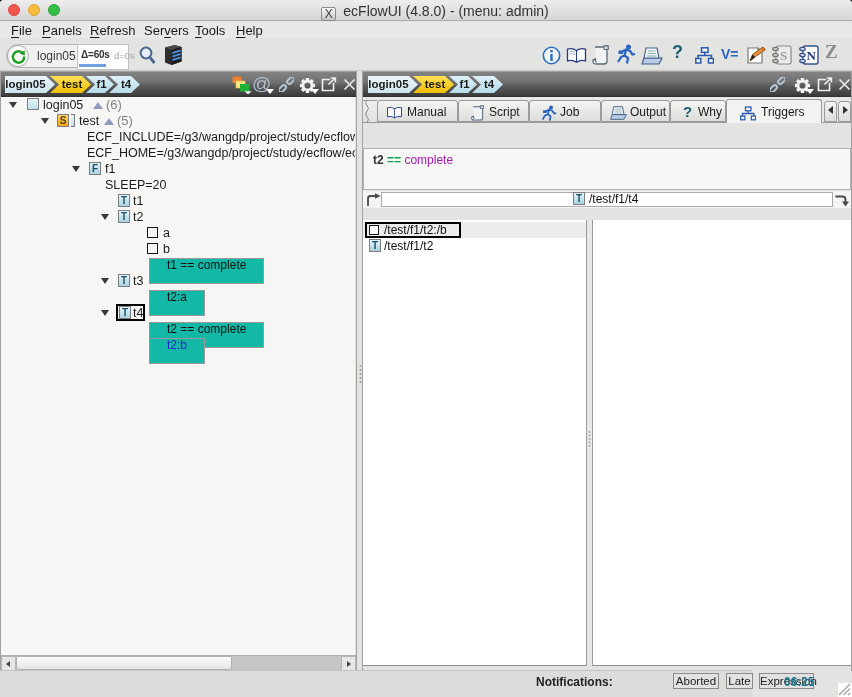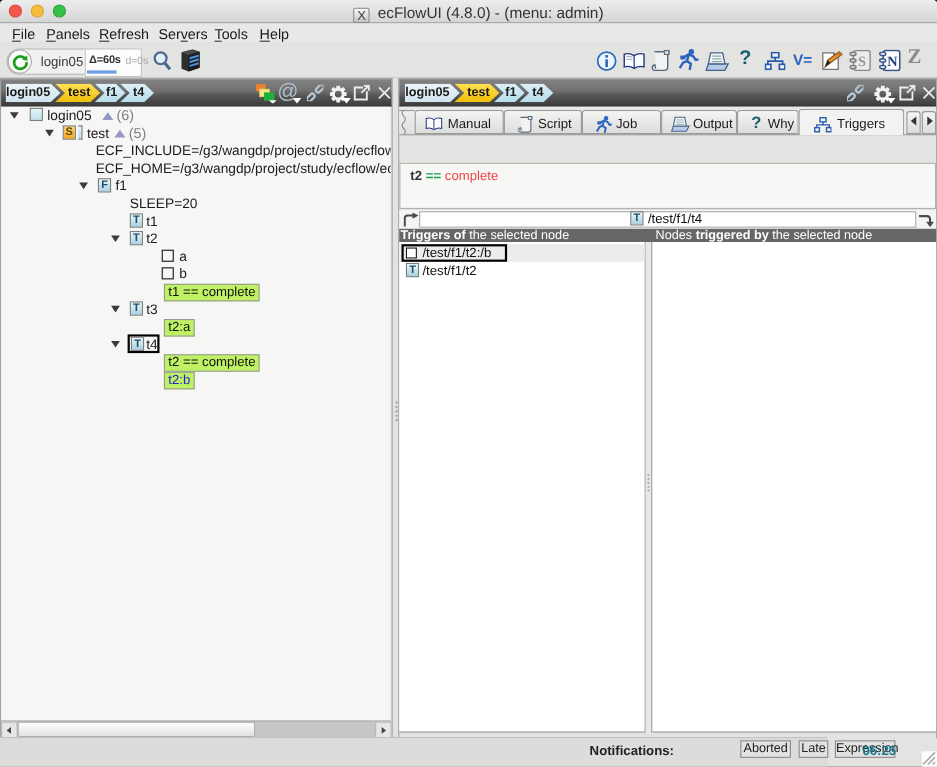--- a/index.html
+++ b/index.html
@@ -57,22 +57,22 @@
 .badge { position:absolute; width:12px; height:13px; border:1px solid #7d7d7d;
   background:linear-gradient(#e8f6fa,#a9d2e2); font-size:10px; font-weight:bold; color:#1d4f66;
   text-align:center; line-height:12px; top:1px; }
 .sbadge { background:linear-gradient(#fcd36a,#f0a81c); color:#5d4508; }
 .sq { position:absolute; width:12px; height:12px; border:1px solid #7d7d7d;
   background:linear-gradient(#e6f4f9,#bedfeb); top:1px; }
 .cnt { color:#828282; font-size:13px; }
 .upar { width:0; height:0; border-left:5px solid transparent; border-right:5px solid transparent; border-bottom:7px solid #9598c0; }
 .chk { position:absolute; width:11px; height:11px; border:1.5px solid #161616;
   background:#f6f6f5; top:2px; }
-.tlabel { position:absolute; height:16px; line-height:13px; background:#bef264;
-  border:1px solid #999; padding:0 3px; font-size:12px; color:#111; top:1px; white-space:nowrap; }
+.tlabel { position:absolute; height:26px; line-height:13px; background:#14b8a6;
+  border:1px solid #999; padding:0 17px; font-size:12px; color:#111; top:1px; white-space:nowrap; }
 
 .crumb { position:absolute; top:4px; height:17px; font-size:11.5px; font-weight:bold;
   color:#1a1a1a; text-align:center; line-height:17px; }
 .c-white { background:linear-gradient(#ecf5f9,#cfe4ee); }
 .c-yellow { background:linear-gradient(#ffe055,#efbe06); }
 .c-blue { background:linear-gradient(#ddf0f8,#b6dcea); }
 
 #hscroll { position:absolute; left:1px; top:655px; width:355px; height:15px;
   background:#c6c6c6; border-top:1px solid #b0b0b0; }
 #hthumb { position:absolute; left:15px; top:0px; width:216px; height:14px;
@@ -296,21 +296,21 @@
       </div>
     <div class="trow" style="top:48px;">
         <span class="abs" style="left:86px;">ECF_HOME=/g3/wangdp/project/study/ecflow/ecfl</span>
       </div>
     <div class="trow" style="top:64px;">
         <span class="tarrow" style="left:71px;"></span>
         <span class="badge" style="left:88px;">F</span>
         <span class="abs" style="left:104px;">f1</span>
       </div>
     <div class="trow" style="top:80px;">
-        <span class="abs" style="left:117px;">SLEEP=20</span>
+        <span class="abs" style="left:104px;">SLEEP=20</span>
       </div>
     <div class="trow" style="top:96px;">
         <span class="badge" style="left:117px;">T</span>
         <span class="abs" style="left:132px;">t1</span>
       </div>
     <div class="trow" style="top:112px;">
         <span class="tarrow" style="left:100px;"></span>
         <span class="badge" style="left:117px;">T</span>
         <span class="abs" style="left:132px;">t2</span>
       </div>
@@ -403,38 +403,34 @@
       </div>
     <div class="tab" style="left:461px;width:13px;height:21px;top:4px;">
         <span class="abs" style="left:3px;top:4px;width:0;height:0;border-top:4px solid transparent;border-bottom:4px solid transparent;border-right:5px solid #333;"></span>
       </div>
     <div class="tab" style="left:475px;width:13px;height:21px;top:4px;">
         <span class="abs" style="left:4px;top:4px;width:0;height:0;border-top:4px solid transparent;border-bottom:4px solid transparent;border-left:5px solid #333;"></span>
       </div>
   </div>
   <div id="tabline"></div>
   <div id="exprbox">
-      <span style="position:absolute;left:9px;top:4px;color:#333;font-weight:bold;">t2 <span style="color:#18a050;">==</span> <span style="color:#ef4444;font-weight:normal;">complete</span></span>
+      <span style="position:absolute;left:9px;top:4px;color:#333;font-weight:bold;">t2 <span style="color:#18a050;">==</span> <span style="color:#a21caf;font-weight:normal;">complete</span></span>
     </div>
   <div id="pathrow">
     <div id="pathfield"></div>
     <span class="badge" style="position:absolute;left:210px;top:1px;">T</span>
     <span class="abs" style="left:226px;top:1px;font-size:12px;color:#111;">/test/f1/t4</span>
     <svg class="abs" style="left:3px;top:2px;" width="16" height="14" viewBox="0 0 16 14">
         <path d="M2 13 L2 5.5 Q2 3 4.5 3 L9.5 3" fill="none" stroke="#4a4a4a" stroke-width="1.8"></path>
         <path d="M9 0.2 L14.5 3 L9 5.8 Z" fill="#4a4a4a"></path>
       </svg>
     <svg class="abs" style="left:472px;top:3px;" width="15" height="14" viewBox="0 0 15 14">
         <path d="M0.5 2.5 L7.5 2.5 Q10.5 2.5 10.5 5.5 L10.5 8" fill="none" stroke="#4a4a4a" stroke-width="1.9"></path>
         <path d="M7 7.5 L14 7.5 L10.5 12.5 Z" fill="#4a4a4a"></path>
       </svg>
-  </div>
-  <div id="trigheads">
-    <span style="position:absolute;left:1px;"><b>Triggers of</b> the selected node</span>
-    <span style="position:absolute;left:233px;">Nodes <b>triggered by</b> the selected node</span>
   </div>
   <div id="l_list">
     <div class="abs" style="left:0;top:2px;width:223px;height:16px;background:#ececec;">
       <span class="abs" style="left:2px;top:0px;width:96px;height:16px;border:2px solid #000;"></span>
       <span class="chk" style="position:absolute;left:6px;top:3px;background:#fff;width:10px;height:10px;"></span>
       <span class="abs" style="left:21px;top:1px;color:#111;">/test/f1/t2:/b</span>
     </div>
     <div class="abs" style="left:0;top:18px;width:223px;height:16px;">
       <span class="badge" style="position:absolute;left:6px;top:1px;">T</span>
       <span class="abs" style="left:21px;top:1px;color:#111;">/test/f1/t2</span>

